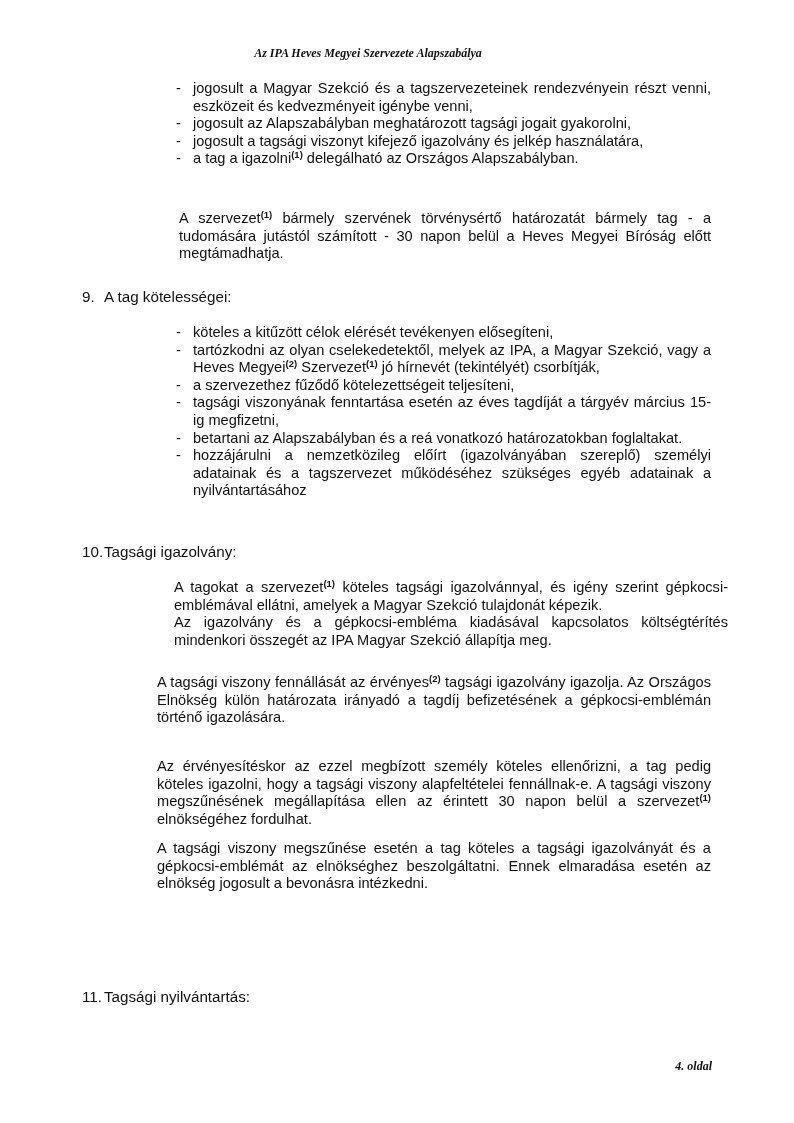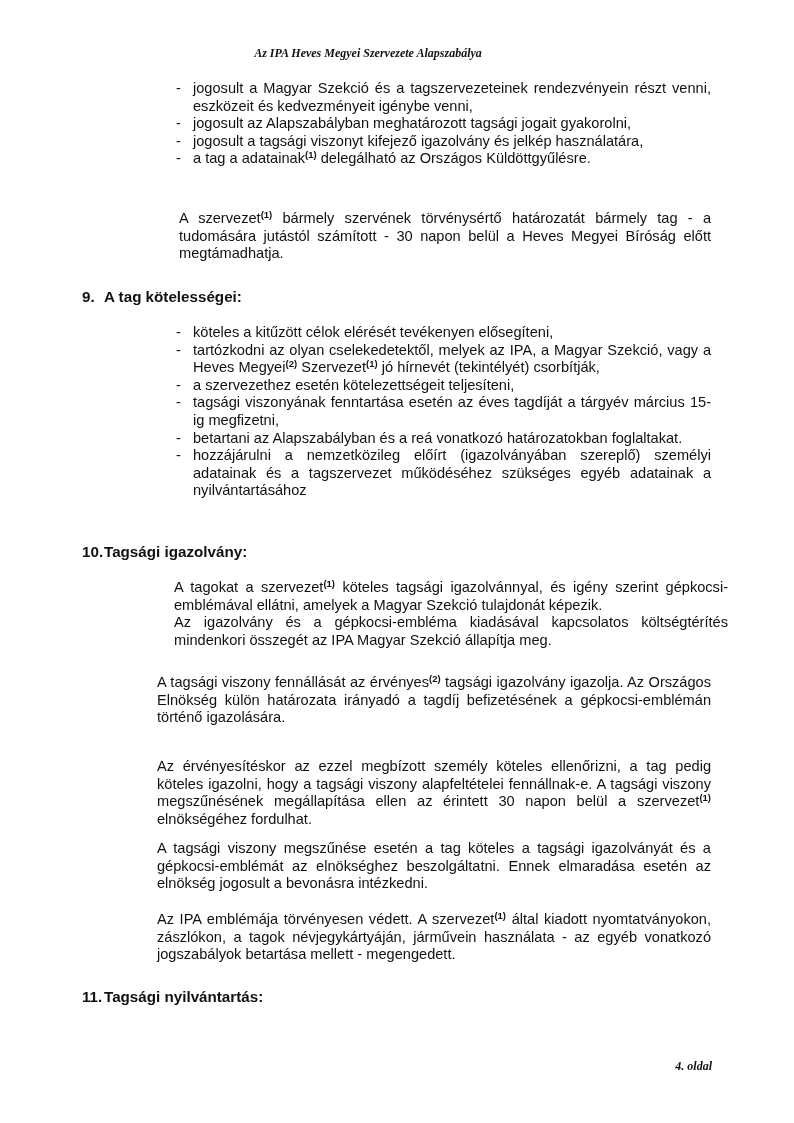--- a/index.html
+++ b/index.html
@@ -9,49 +9,49 @@
     font-family: "Liberation Serif", "DejaVu Serif", serif; font-style: italic; font-weight: bold; font-size: 12px; }
   .footer { position: absolute; top: 1059px; right: 82px;
     font-family: "Liberation Serif", "DejaVu Serif", serif; font-style: italic; font-weight: bold; font-size: 12px; }
   .txt { font-family: "Liberation Sans", "DejaVu Sans", sans-serif; font-size: 14.6px; line-height: 17.6px; }
   sup { font-size: 9.5px; line-height: 0; vertical-align: 5px; font-weight: bold; }
   ul.dash { list-style: none; margin: 0; padding: 0; position: absolute; }
   ul.dash li { position: relative; padding-left: 17px; text-align: justify; }
   ul.dash li::before { content: "-"; position: absolute; left: 0; top: 0; }
   .para { position: absolute; text-align: justify; }
   .heading { position: absolute; left: 82px; font-family: "Liberation Sans", "DejaVu Sans", sans-serif;
-    font-weight: bold; font-size: 15.2px; }
+    font-weight: normal; font-size: 15.2px; }
   .heading .num { display: inline-block; width: 22px; }
 </style>
 </head>
 <body>
 
 <div class="page">
 
   <div class="header">Az IPA Heves Megyei Szervezete Alapszabálya</div>
 
   <ul class="dash txt" style="top:80px; left:176px; width:535px;">
     <li><span>jogosult a Magyar Szekció és a tagszervezeteinek rendezvényein részt venni, eszközeit és kedvezményeit igénybe venni,</span></li>
     <li><span>jogosult az Alapszabályban meghatározott tagsági jogait gyakorolni,</span></li>
     <li><span>jogosult a tagsági viszonyt kifejező igazolvány és jelkép használatára,</span></li>
-    <li><span>a tag a adatainak</span><sup>(1)</sup><span> delegálható az Országos Küldöttgyűlésre.</span></li>
+    <li><span>a tag a igazolni</span><sup>(1)</sup><span> delegálható az Országos Alapszabályban.</span></li>
   </ul>
 
   <div class="para txt" style="top:210px; left:179px; width:532px;">
     <span>A szervezet</span><sup>(1)</sup><span> bármely szervének törvénysértő határozatát bármely tag - a tudomására jutástól számított - 30 napon belül a Heves Megyei Bíróság előtt megtámadhatja.</span>
   </div>
 
   <div class="heading" style="top:288px;">
     <span class="num">9.</span><span>A tag kötelességei:</span>
   </div>
 
   <ul class="dash txt" style="top:324px; left:176px; width:535px;">
     <li><span>köteles a kitűzött célok elérését tevékenyen elősegíteni,</span></li>
     <li><span>tartózkodni az olyan cselekedetektől, melyek az IPA, a Magyar Szekció, vagy a Heves Megyei</span><sup>(2)</sup><span> Szervezet</span><sup>(1)</sup><span> jó hírnevét (tekintélyét) csorbítják,</span></li>
-    <li><span>a szervezethez esetén kötelezettségeit teljesíteni,</span></li>
+    <li><span>a szervezethez fűződő kötelezettségeit teljesíteni,</span></li>
     <li><span>tagsági viszonyának fenntartása esetén az éves tagdíját a tárgyév március 15-ig megfizetni,</span></li>
     <li><span>betartani az Alapszabályban és a reá vonatkozó határozatokban foglaltakat.</span></li>
     <li><span>hozzájárulni a nemzetközileg előírt (igazolványában szereplő) személyi adatainak és a tagszervezet működéséhez szükséges egyéb adatainak a nyilvántartásához</span></li>
   </ul>
 
   <div class="heading" style="top:543px;">
     <span class="num">10.</span><span>Tagsági igazolvány:</span>
   </div>
 
   <div class="para txt" style="top:579px; left:157px; width:554px;margin-left:17px;">
@@ -64,22 +64,19 @@
   </div>
 
   <div class="para txt" style="top:745px; left:157px; width:554px;margin-top:13px;">
     <span>Az érvényesítéskor az ezzel megbízott személy köteles ellenőrizni, a tag pedig köteles igazolni, hogy a tagsági viszony alapfeltételei fennállnak-e. A tagsági viszony megszűnésének megállapítása ellen az érintett 30 napon belül a szervezet</span><sup>(1)</sup><span> elnökségéhez fordulhat.</span>
   </div>
 
   <div class="para txt" style="top:840px; left:157px; width:554px;">
     <span>A tagsági viszony megszűnése esetén a tag köteles a tagsági igazolványát és a gépkocsi-emblémát az elnökséghez beszolgáltatni. Ennek elmaradása esetén az elnökség jogosult a bevonásra intézkedni.</span>
   </div>
 
-  <div class="para txt" style="top:911px; left:157px; width:554px;">
-    <span>Az IPA emblémája törvényesen védett. A szervezet</span><sup>(1)</sup><span> által kiadott nyomtatványokon, zászlókon, a tagok névjegykártyáján, járművein használata - az egyéb vonatkozó jogszabályok betartása mellett - megengedett.</span>
-  </div>
 
   <div class="heading" style="top:988px;">
     <span class="num">11.</span><span>Tagsági nyilvántartás:</span>
   </div>
 
   <div class="footer">4. oldal</div>
 </div>
 
 </body></html>

